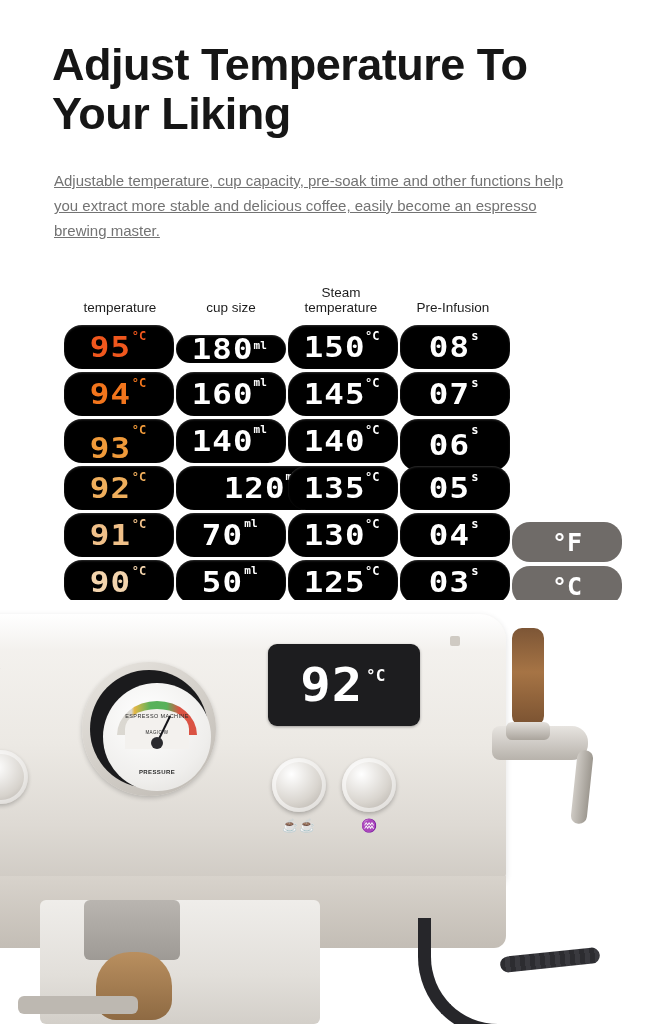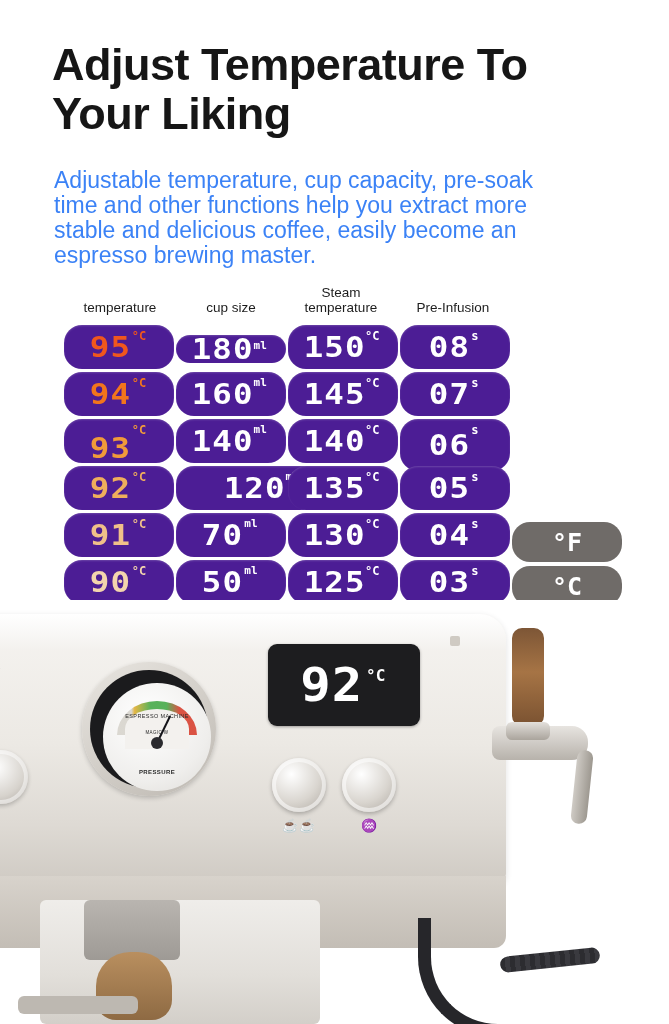--- a/index.html
+++ b/index.html
@@ -32,38 +32,39 @@
     line-height: 49px;
     font-weight: bold;
     letter-spacing: -0.5px;
     color: #161616;
   }
   .subtext {
     position: absolute;
     left: 54px;
     top: 168px;
     width: 520px;
-    font-size: 23px;
+    font-size: 15px;
     line-height: 25px;
-    color: #3b82f6;
+    color: #737373;
+    text-decoration: underline;
   }
 
   
   .col-head {
     position: absolute;
     font-size: 13.5px;
     color: #1d1d1d;
     text-align: center;
     line-height: 15px;
   }
 
   
   .pill {
     position: absolute;
-    background: #4c1d95;
+    background: #000000;
     border-radius: 18px;
     box-shadow: inset 0 1px 2px rgba(255,255,255,0.18);
     display: flex;
     align-items: center;
     justify-content: center;
   }
   .pill .seg {
     font-family: "DejaVu Sans Mono", monospace;
     font-size: 29px;
     font-weight: bold;

